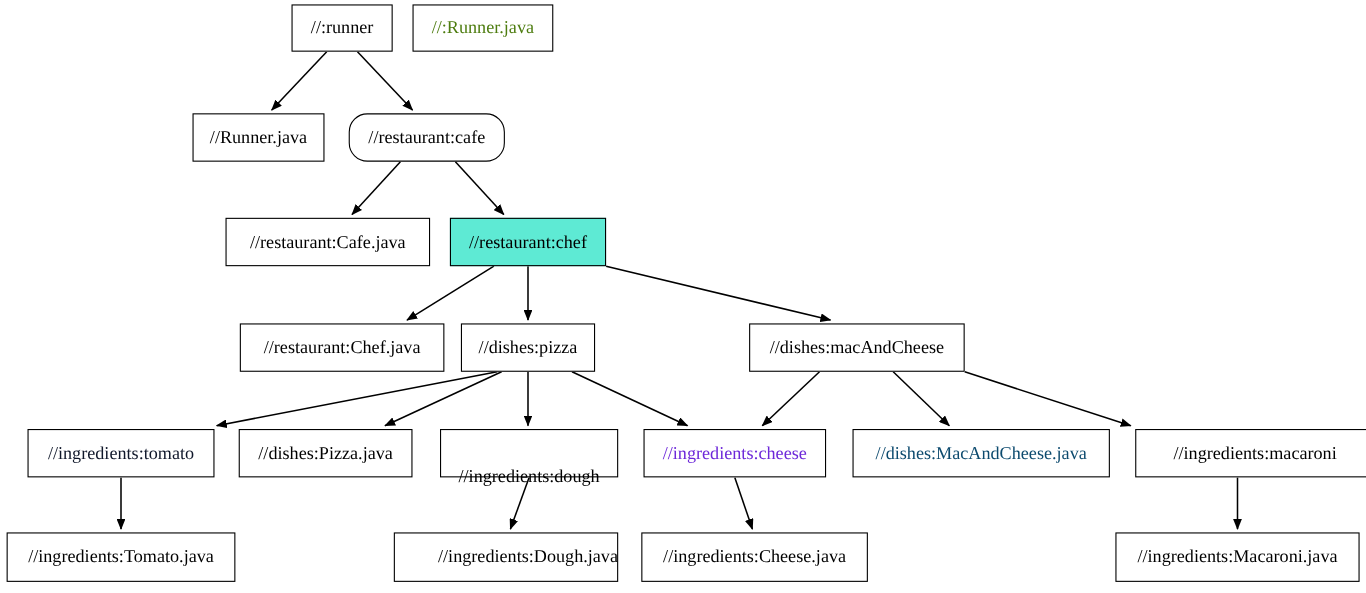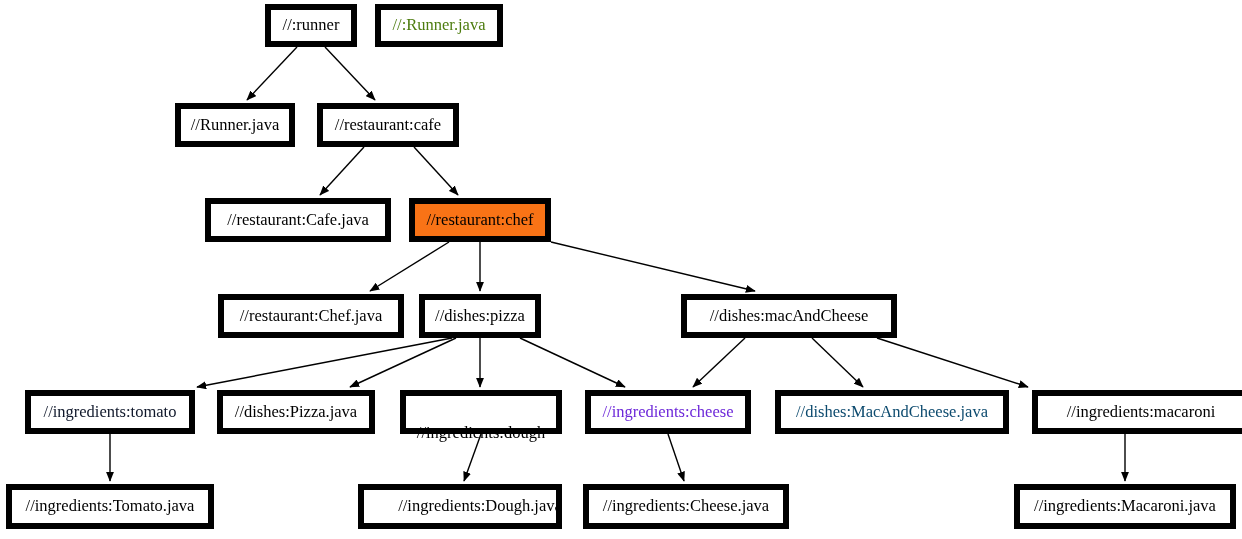--- a/index.html
+++ b/index.html
@@ -19,21 +19,21 @@
     position: absolute;
     left: 0;
     top: 0;
     width: 1242px;
     height: 539px;
     pointer-events: none;
   }
   .graph-node {
     position: absolute;
     box-sizing: border-box;
-    border: 6px solid #a3a3a3;
+    border: 1px solid #a3a3a3;
     background: #ffffff;
     display: flex;
     align-items: center;
     justify-content: center;
     color: #000000;
     white-space: nowrap;
   }
   .graph-node .node-label {
     font-size: 16.5px;
     line-height: 1;
@@ -76,36 +76,36 @@
   <div id="nodes-group">
       <div class="graph-node" style="left: 265px; top: 4px; width: 92px; height: 43px; border-color: rgb(0, 0, 0); background: rgb(255, 255, 255);">
         <span class="node-label" style="color: rgb(0, 0, 0);">//:runner</span>
       </div>
       <div class="graph-node" style="left: 375px; top: 4px; width: 128px; height: 43px; border-color: rgb(0, 0, 0); background: rgb(255, 255, 255);">
         <span class="node-label" style="color: #4d7c0f;">//:Runner.java</span>
       </div>
       <div class="graph-node" style="left: 175px; top: 103px; width: 120px; height: 44px; border-color: rgb(0, 0, 0); background: rgb(255, 255, 255);">
         <span class="node-label" style="color: rgb(0, 0, 0);">//Runner.java</span>
       </div>
-      <div class="graph-node" style="left: 317px; top: 103px; width: 142px; height: 44px; border-color: rgb(0, 0, 0); background: rgb(255, 255, 255);">
+      <div class="graph-node" style="left: 317px; top: 103px; width: 142px; height: 44px; border-color: rgb(0, 0, 0); background: rgb(255, 255, 255); border-radius: 17px;">
         <span class="node-label" style="color: rgb(0, 0, 0);">//restaurant:cafe</span>
       </div>
       <div class="graph-node" style="left: 205px; top: 198px; width: 186px; height: 44px; border-color: rgb(0, 0, 0); background: rgb(255, 255, 255);">
         <span class="node-label" style="color: rgb(0, 0, 0);">//restaurant:Cafe.java</span>
       </div>
-      <div class="graph-node" style="left: 409px; top: 198px; width: 142px; height: 44px; border-color: rgb(0, 0, 0); background: #f97316;">
+      <div class="graph-node" style="left: 409px; top: 198px; width: 142px; height: 44px; border-color: rgb(0, 0, 0); background: #5eead4;">
         <span class="node-label" style="color: rgb(0, 0, 0);">//restaurant:chef</span>
       </div>
       <div class="graph-node" style="left: 218px; top: 294px; width: 186px; height: 44px; border-color: rgb(0, 0, 0); background: rgb(255, 255, 255);">
         <span class="node-label" style="color: rgb(0, 0, 0);">//restaurant:Chef.java</span>
       </div>
       <div class="graph-node" style="left: 419px; top: 294px; width: 122px; height: 44px; border-color: rgb(0, 0, 0); background: rgb(255, 255, 255);">
         <span class="node-label" style="color: rgb(0, 0, 0);">//dishes:pizza</span>
       </div>
-      <div class="graph-node" style="left: 681px; top: 294px; width: 216px; height: 44px; border-color: rgb(0, 0, 0); background: rgb(255, 255, 255);">
+      <div class="graph-node" style="left: 681px; top: 294px; width: 196px; height: 44px; border-color: rgb(0, 0, 0); background: rgb(255, 255, 255);">
         <span class="node-label" style="color: rgb(0, 0, 0);">//dishes:macAndCheese</span>
       </div>
       <div class="graph-node" style="left: 25px; top: 390px; width: 170px; height: 44px; border-color: rgb(0, 0, 0); background: rgb(255, 255, 255);">
         <span class="node-label" style="color: #0f172a; text-align: center;">//ingredients:tomato</span>
       </div>
       <div class="graph-node" style="left: 217px; top: 390px; width: 158px; height: 44px; border-color: rgb(0, 0, 0); background: rgb(255, 255, 255);">
         <span class="node-label" style="color: rgb(0, 0, 0);">//dishes:Pizza.java</span>
       </div>
       <div class="graph-node" style="left: 400px; top: 390px; width: 162px; height: 44px; border-color: rgb(0, 0, 0); background: rgb(255, 255, 255);">
         <span class="node-label" style="color: rgb(0, 0, 0); margin-top: 42px;">//ingredients:dough</span>

